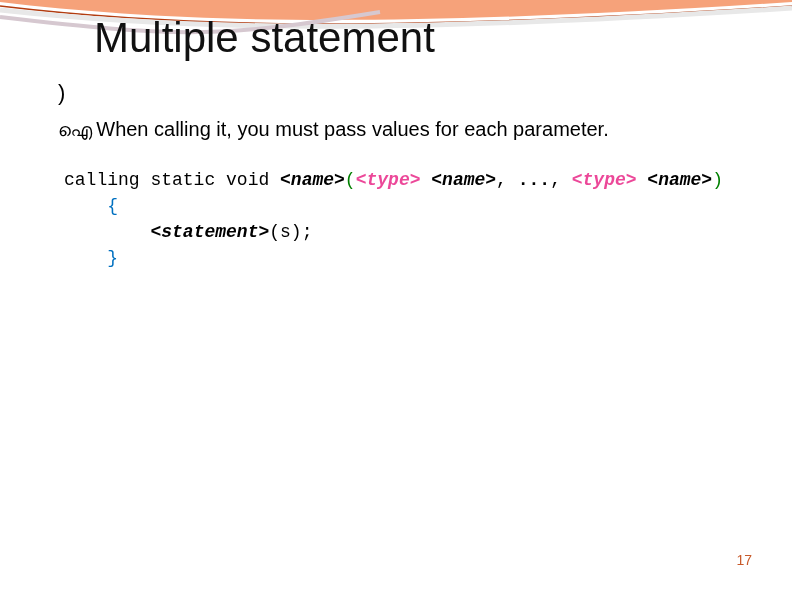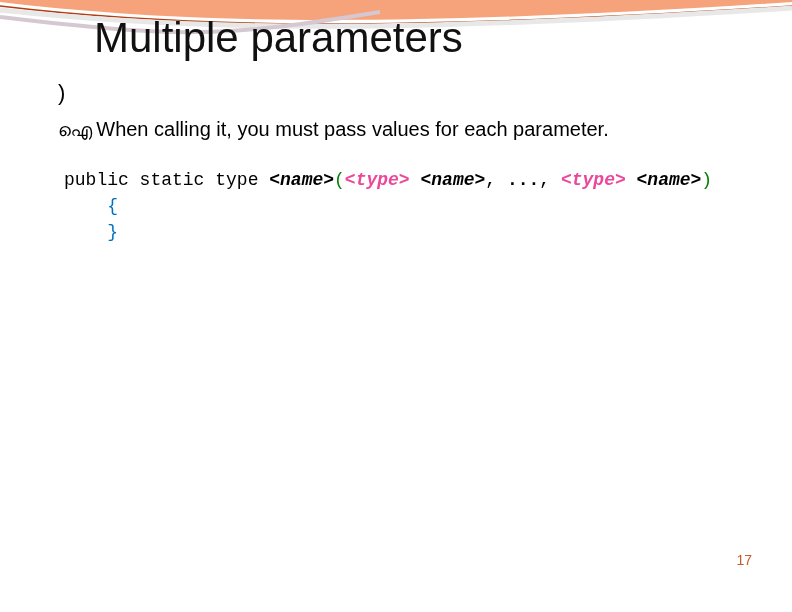--- a/index.html
+++ b/index.html
@@ -82,34 +82,35 @@
 
 <svg class="swoosh" viewBox="0 0 792 60" preserveAspectRatio="none">
   <path d="M0,2 C200,26 420,26 792,2 L792,0 L0,0 Z" fill="#f6a27a"></path>
   <path d="M0,6 C200,30 420,30 792,6" stroke="#b23c10" stroke-width="1.5" fill="none"></path>
   <path d="M0,10 C200,32 420,32 792,8" stroke="#e8e8e8" stroke-width="5" fill="none"></path>
   <path d="M0,17 C180,38 220,38 380,12" stroke="#d6c8d0" stroke-width="4" fill="none"></path>
 </svg>
 
 <div class="content">
 
-  <h1 class="title">Multiple parameters</h1>
+  <h1 class="title">Multiple statement</h1>
 
   <div class="line1-cont">
     <span>)</span>
   </div>
 
   <div class="line2">
     <span class="bul bul-sm">ഐ</span><span>When calling it, you must pass values for each parameter.</span>
   </div>
 
 
   <div class="codeblock">
-    <div class="row"><span>public static type </span><span class="kw">&lt;name&gt;</span><span class="paren">(</span><span class="type">&lt;type&gt;</span><span> </span><span class="kw">&lt;name&gt;</span><span>, </span><span class="dots">...</span><span>, </span><span class="type">&lt;type&gt;</span><span> </span><span class="kw">&lt;name&gt;</span><span class="paren">)</span></div>
+    <div class="row"><span>calling static void </span><span class="kw">&lt;name&gt;</span><span class="paren">(</span><span class="type">&lt;type&gt;</span><span> </span><span class="kw">&lt;name&gt;</span><span>, </span><span class="dots">...</span><span>, </span><span class="type">&lt;type&gt;</span><span> </span><span class="kw">&lt;name&gt;</span><span class="paren">)</span></div>
     <div class="row"><span>    </span><span class="brace">{</span></div>
+    <div class="row"><span>        </span><span class="kw">&lt;statement&gt;</span><span>(s)</span><span>;</span></div>
     <div class="row"><span>    </span><span class="brace">}</span></div>
   </div>
 
 
 
 </div>
 
 <div class="page-num">17</div>
 
 </body></html>

